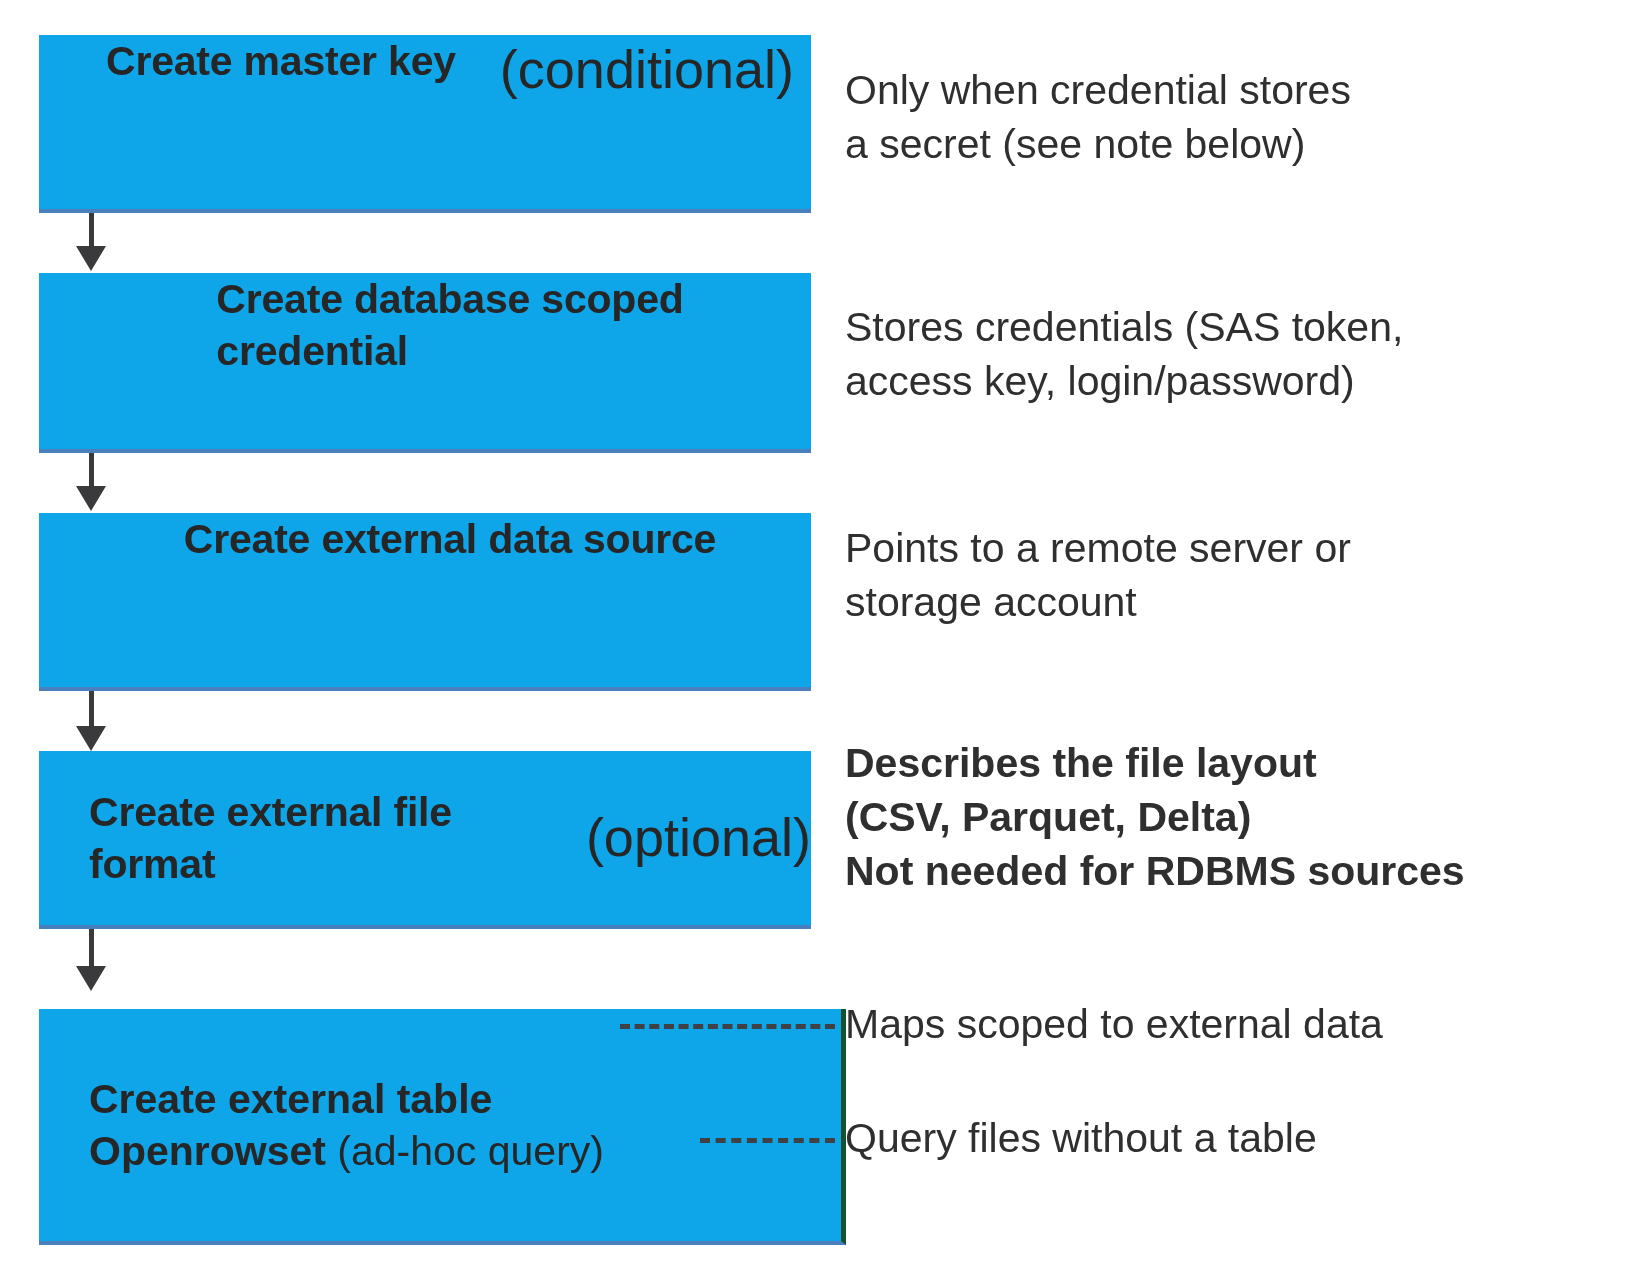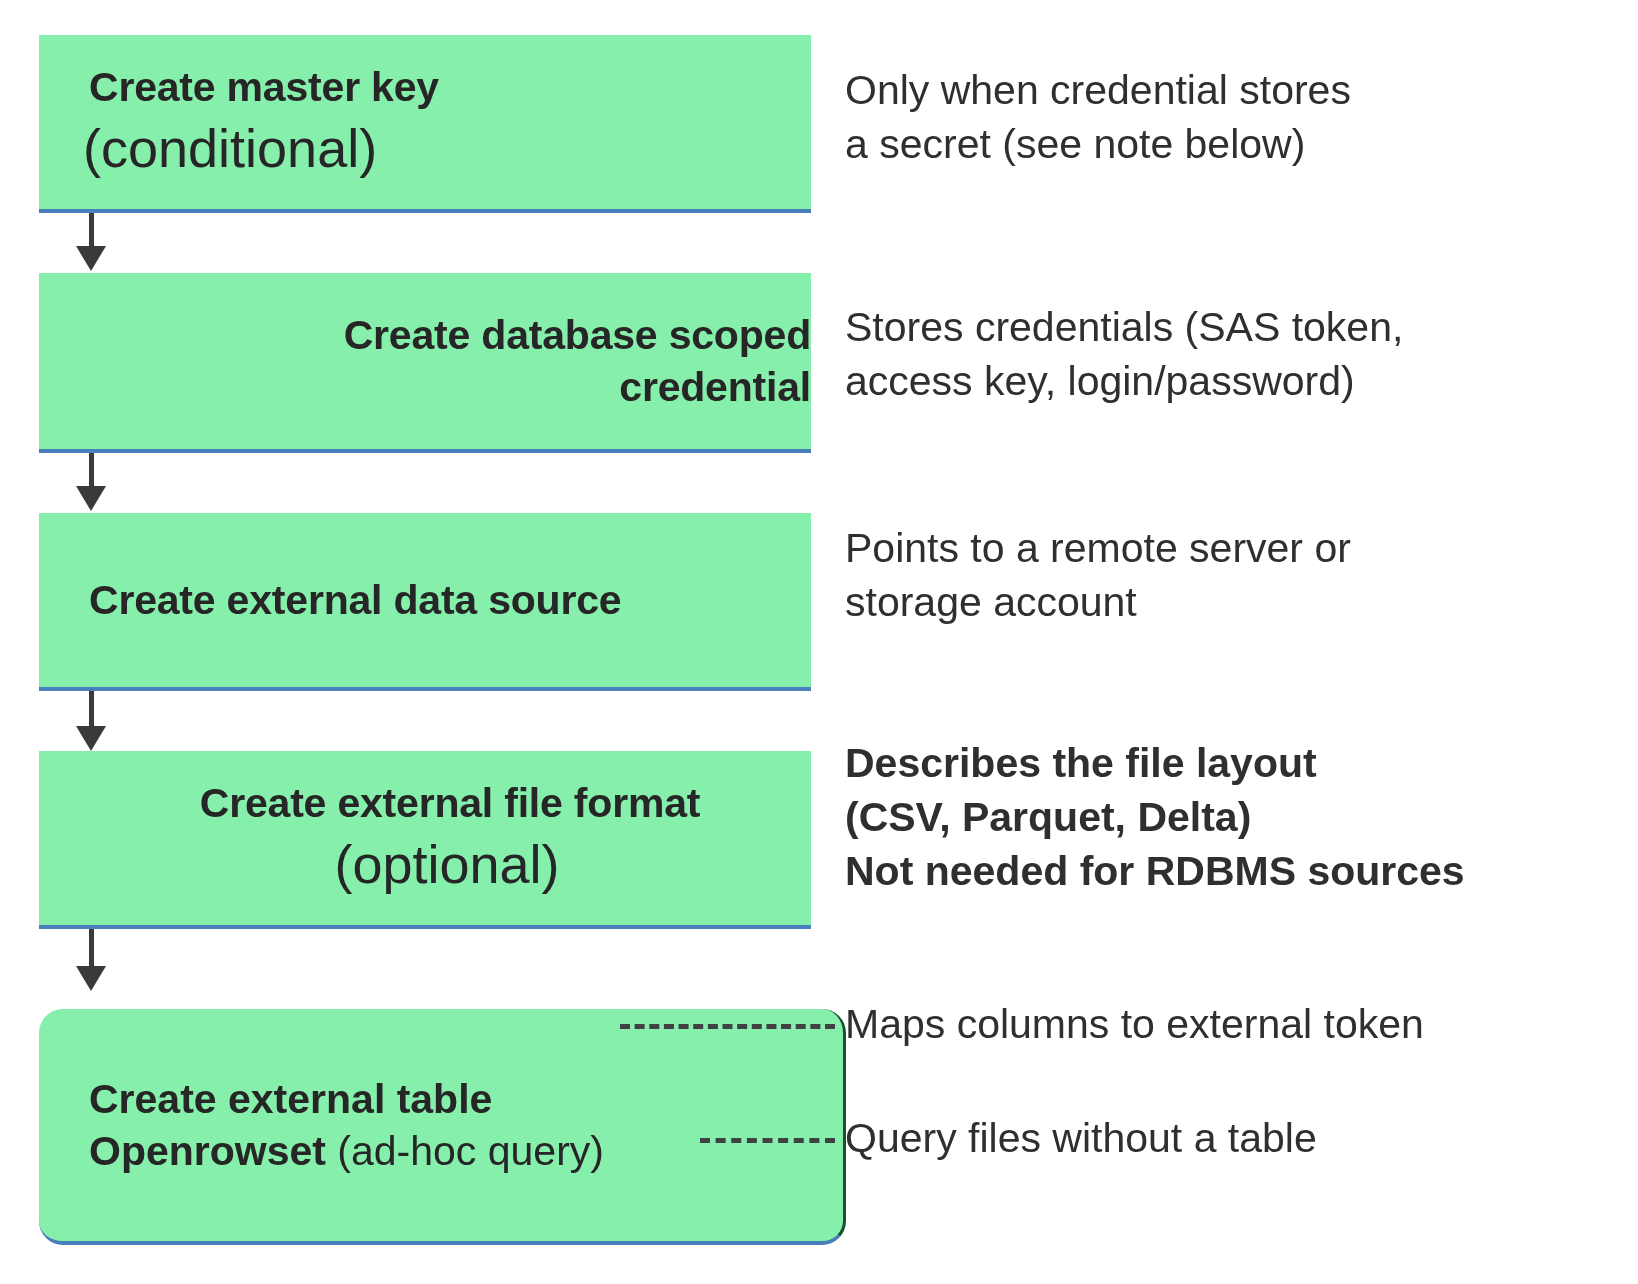--- a/index.html
+++ b/index.html
@@ -20,30 +20,29 @@
     position: absolute;
     left: 0;
     top: 0;
     width: 1638px;
     height: 1284px;
   }
 
   
   .step-box {
     position: absolute;
-    background: #86efac;
+    background: #0ea5e9;
     border-bottom: 4px solid #4a7fbd;
     box-sizing: border-box;
     display: flex;
-    flex-direction: column;
+    flex-direction: row;
     justify-content: center;
   }
   .step-box.with-right-edge {
-    border-right: 3px solid #14532d;
-    border-radius: 24px;
+    border-right: 5px solid #14532d;
   }
 
   .step-title {
     font-weight: bold;
     font-size: 41px;
     line-height: 1.28;
     letter-spacing: -0.2px;
     padding-left: 50px;
     color: #262626;
     white-space: pre-line;
@@ -123,21 +122,21 @@
     <div class="step-sub">(conditional)</div>
   </div>
   <div class="annot" style="left:845px; top:63px; width:760px;">Only when credential stores
 a secret (see note below)</div>
 
   <div class="arrow" style="left:76px; top:213px; height:58px;">
     <div class="shaft" style="height:34px;"></div>
     <div class="head" style="top:33px;"></div>
   </div>
 
-  <div class="step-box" style="left:39px; top:273px; width:772px; height:180px;text-align:right;">
+  <div class="step-box" style="left:39px; top:273px; width:772px; height:180px;">
     <div class="step-title">Create database scoped
 credential</div>
   </div>
   <div class="annot" style="left:845px; top:300px; width:760px;">Stores credentials (SAS token,
 access key, login/password)</div>
 
   <div class="arrow" style="left:76px; top:453px; height:58px;">
     <div class="shaft" style="height:34px;"></div>
     <div class="head" style="top:33px;"></div>
   </div>
@@ -171,18 +170,18 @@
       <div class="lastbox-row">
         <span class="b">Create external table</span>
       </div>
       <div class="lastbox-row">
         <span class="b">Openrowset</span><span> (ad-hoc query)</span>
       </div>
     </div>
   </div>
 
   <div class="dash-line" style="left:620px; top:1024px; width:215px;"></div>
-  <div class="annot" style="left:845px; top:997px; width:780px;">Maps columns to external token</div>
+  <div class="annot" style="left:845px; top:997px; width:780px;">Maps scoped to external data</div>
 
   <div class="dash-line" style="left:700px; top:1138px; width:135px;"></div>
   <div class="annot" style="left:845px; top:1111px; width:780px;">Query files without a table</div>
 
 </div>
 
 </body></html>

